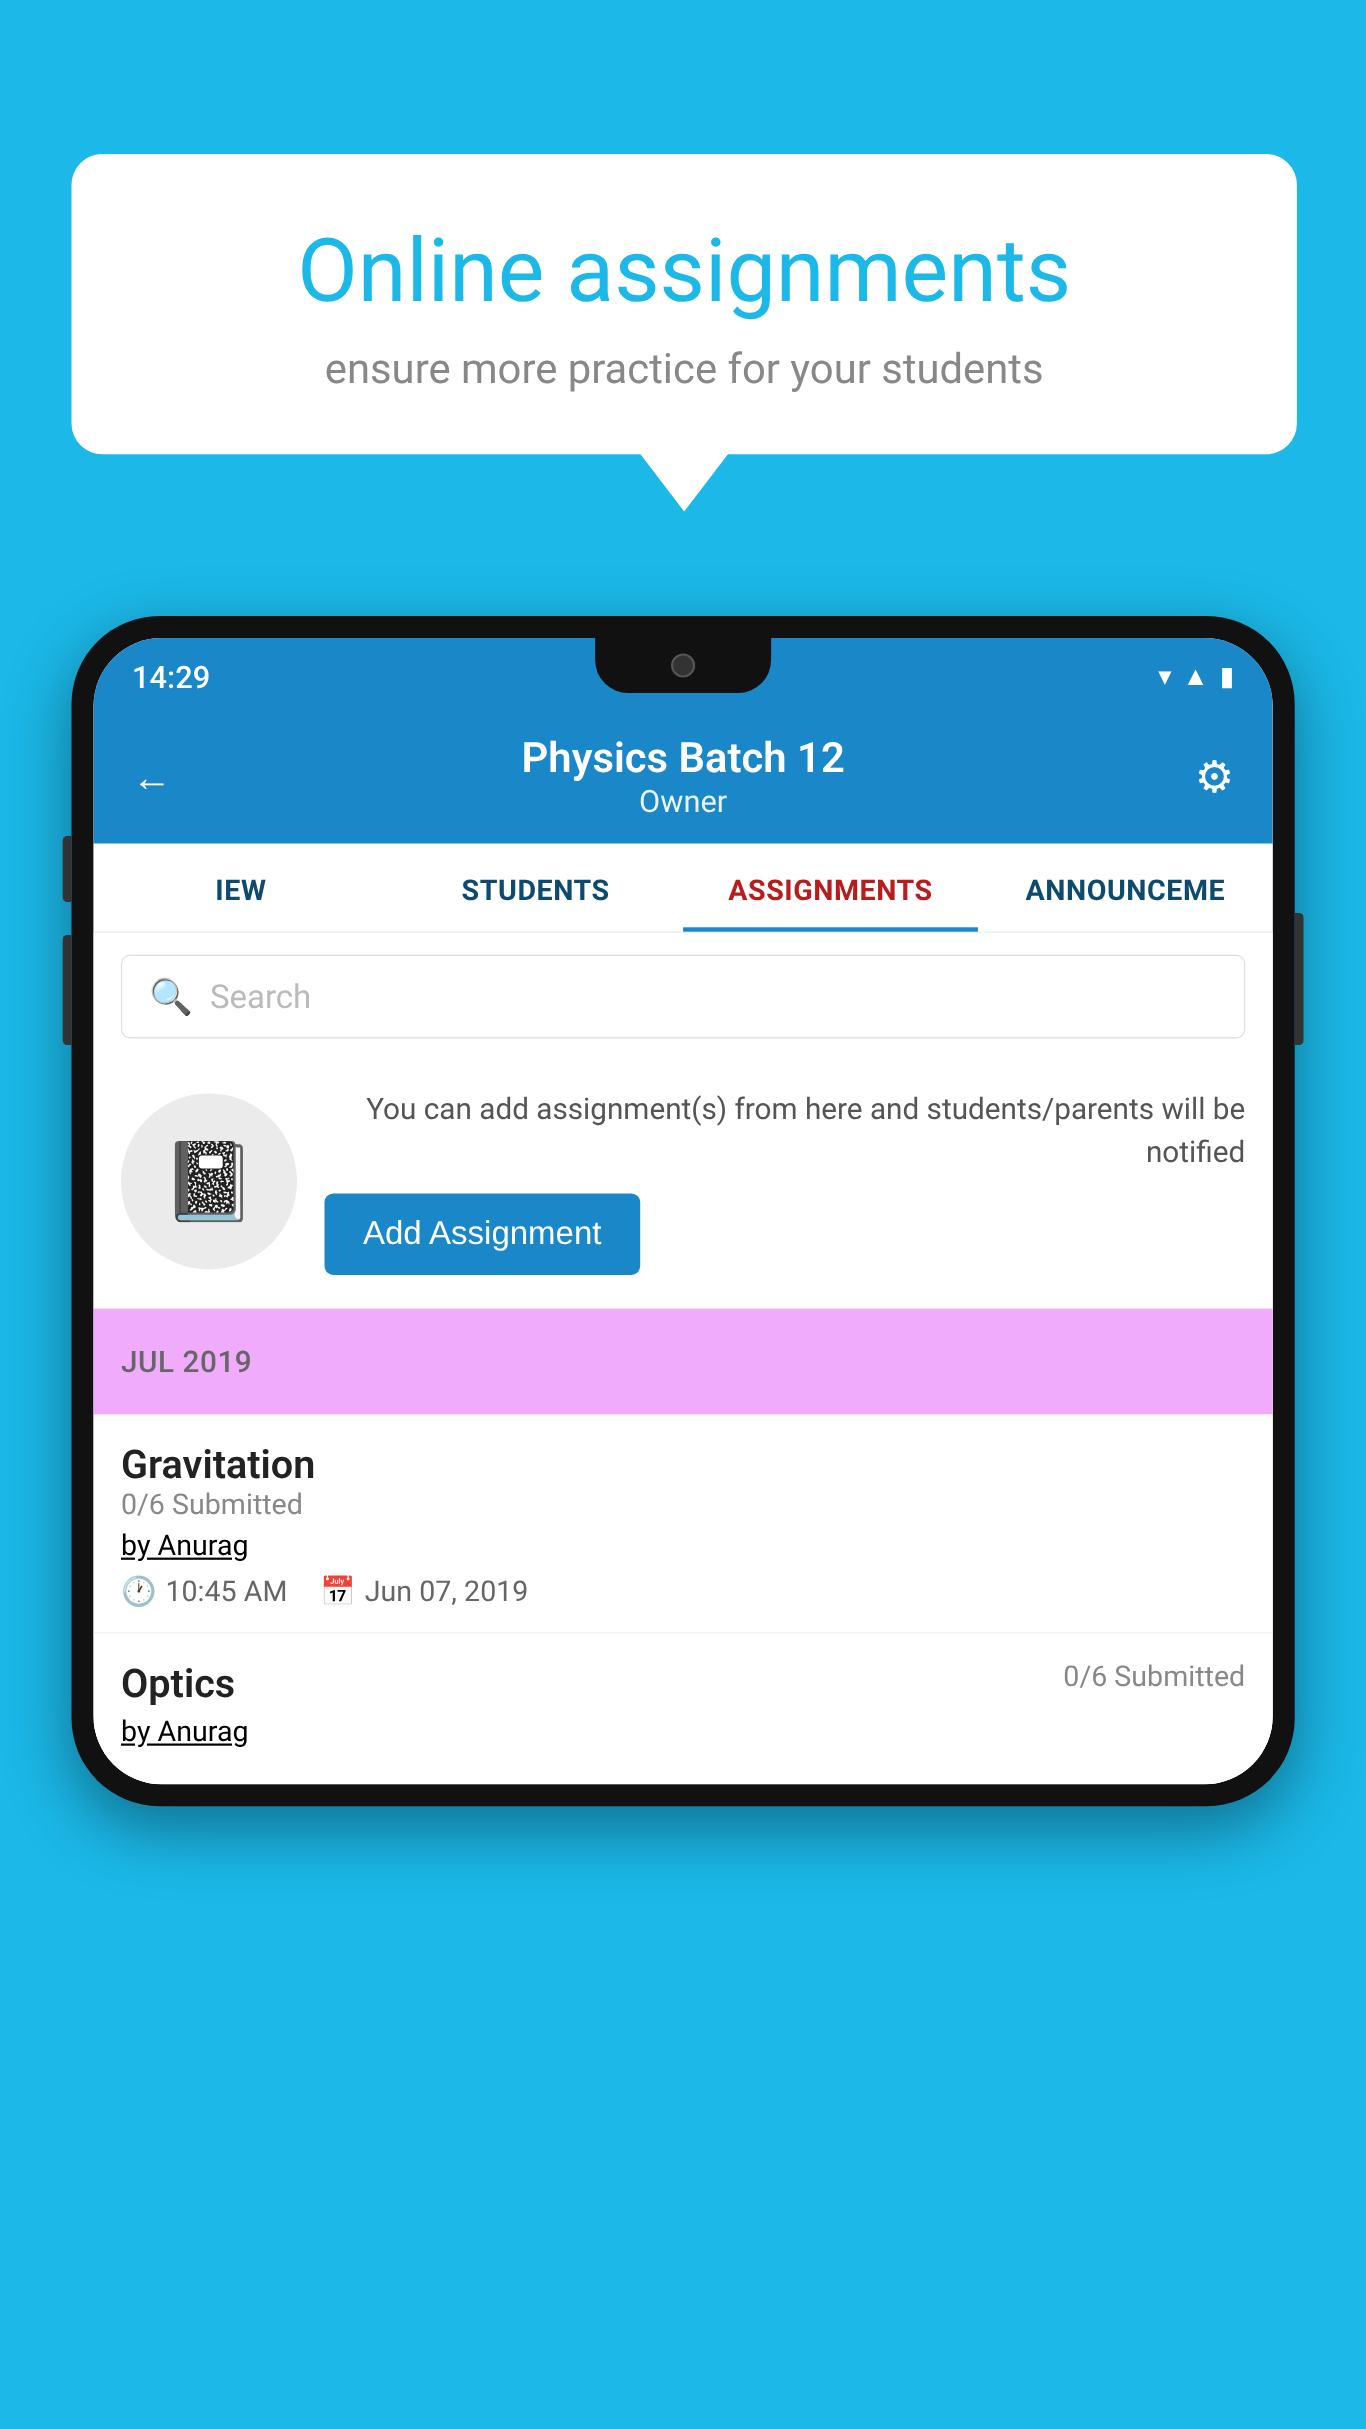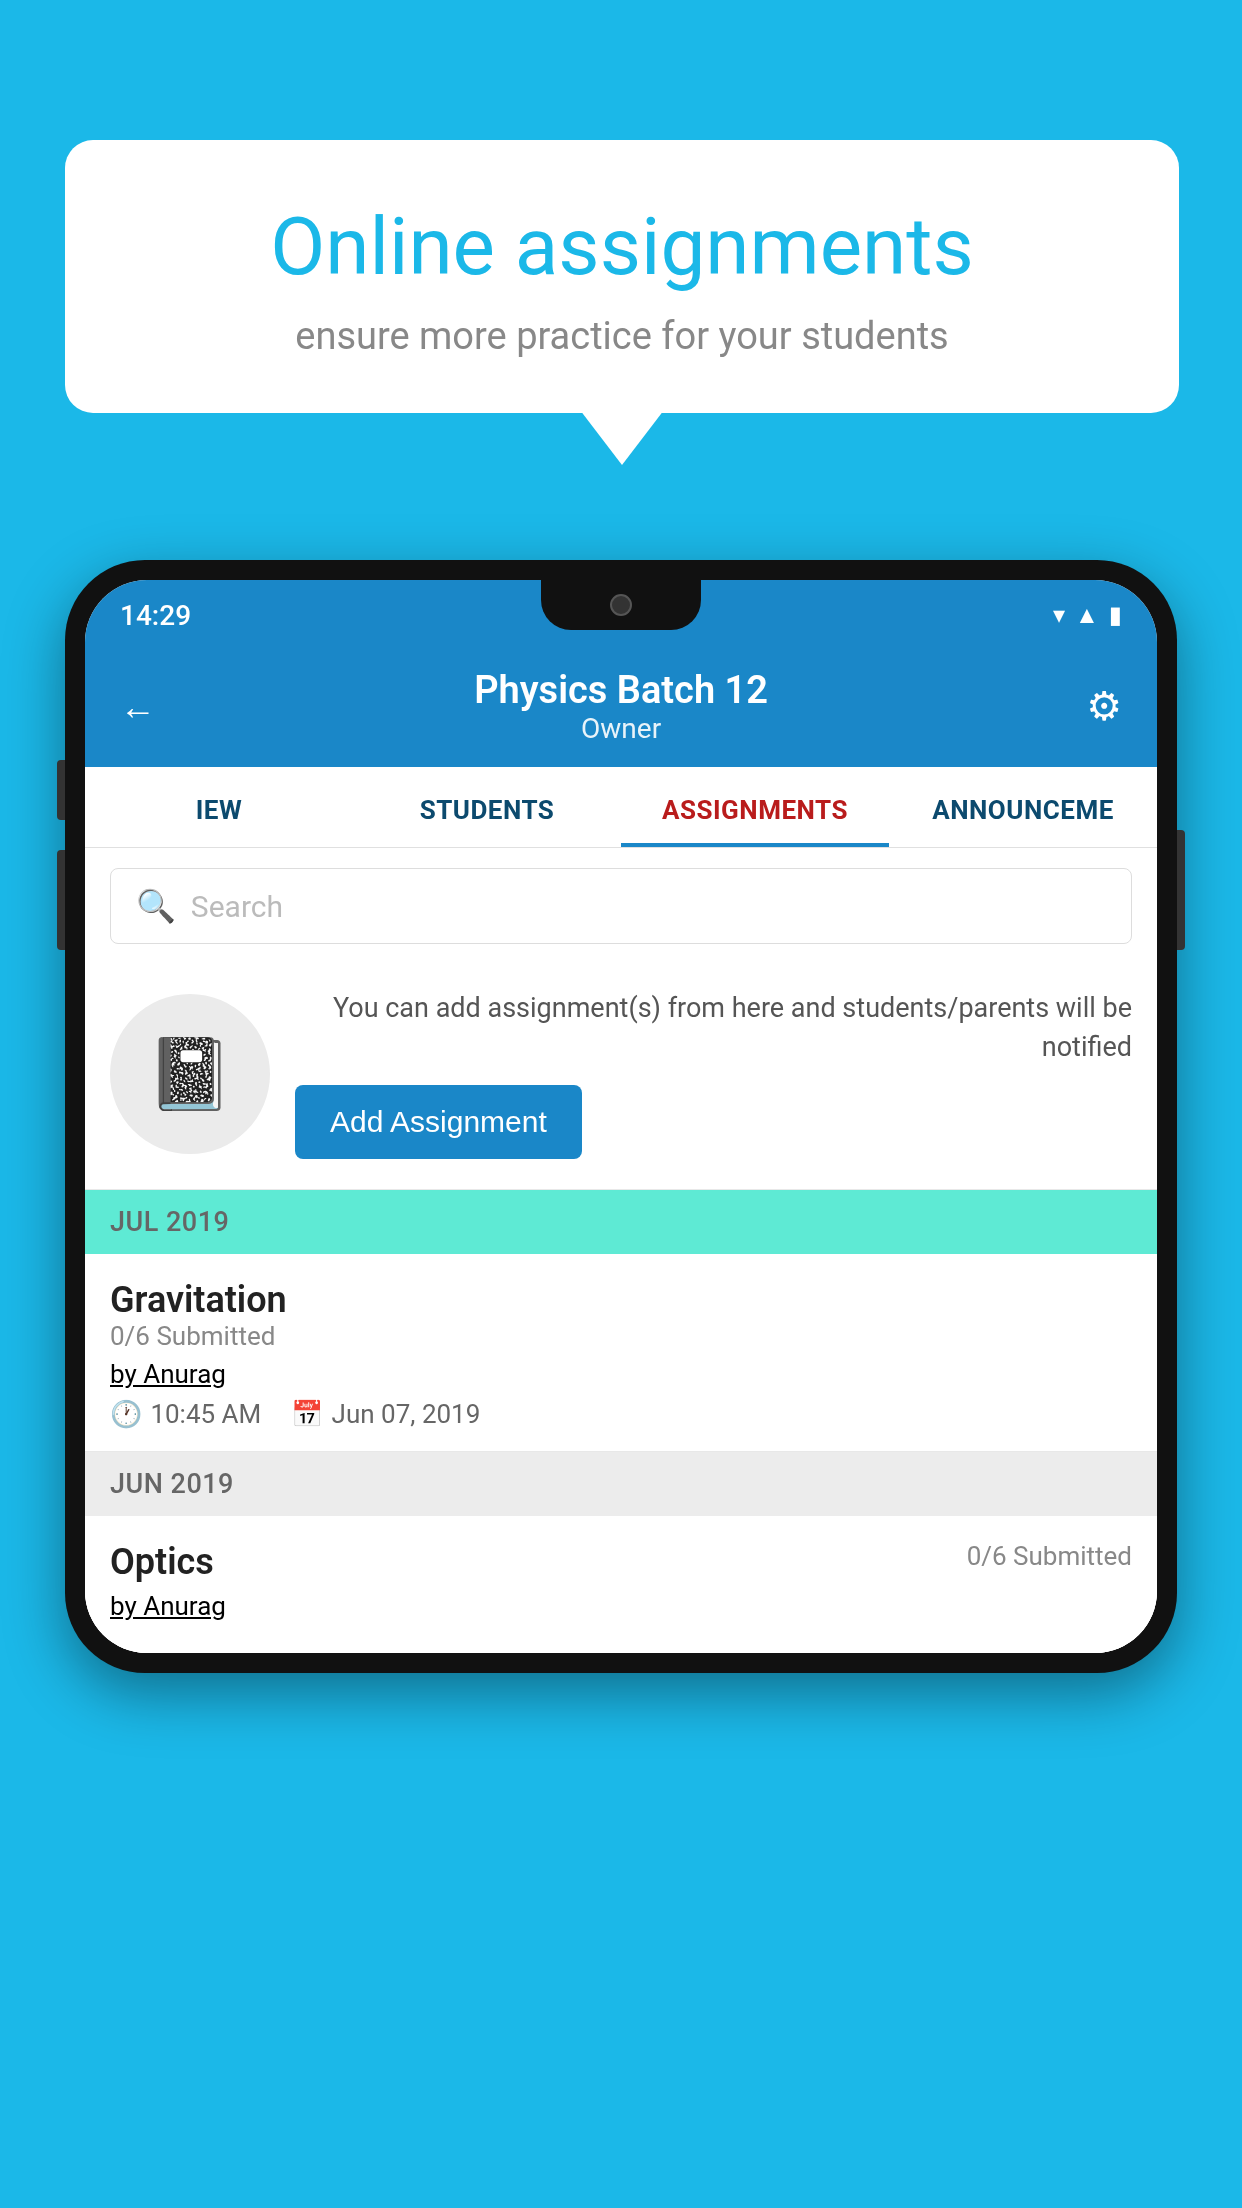--- a/index.html
+++ b/index.html
@@ -243,22 +243,22 @@
       border: none;
       border-radius: 8px;
       padding: 20px 35px;
       font-size: 30px;
       font-weight: 500;
       cursor: pointer;
     }
 
     
     .section-header {
-      background: #5eead4;
-      padding: 16px 25px;
+      background: #f0abfc;
+      padding: 32px 25px;
     }
     .section-header-text {
       font-size: 27px;
       color: #666;
       font-weight: 500;
       letter-spacing: 0.5px;
     }
 
     
     .assignment-item {
@@ -428,23 +428,20 @@
             <span class="meta-icon">🕐</span>
             <span>10:45 AM</span>
           </div>
           <div class="meta-item">
             <span class="meta-icon">📅</span>
             <span>Jun 07, 2019</span>
           </div>
         </div>
       </div>
 
-      <div class="bottom-section-header section-header">
-        <span class="section-header-text">JUN 2019</span>
-      </div>
 
       <div class="bottom-assignment-item">
         <div class="bottom-assignment-top-row">
           <span class="assignment-name">Optics</span>
           <span class="assignment-status">0/6 Submitted</span>
         </div>
         <div class="assignment-by">by Anurag</div>
       </div>
 
     </div>

